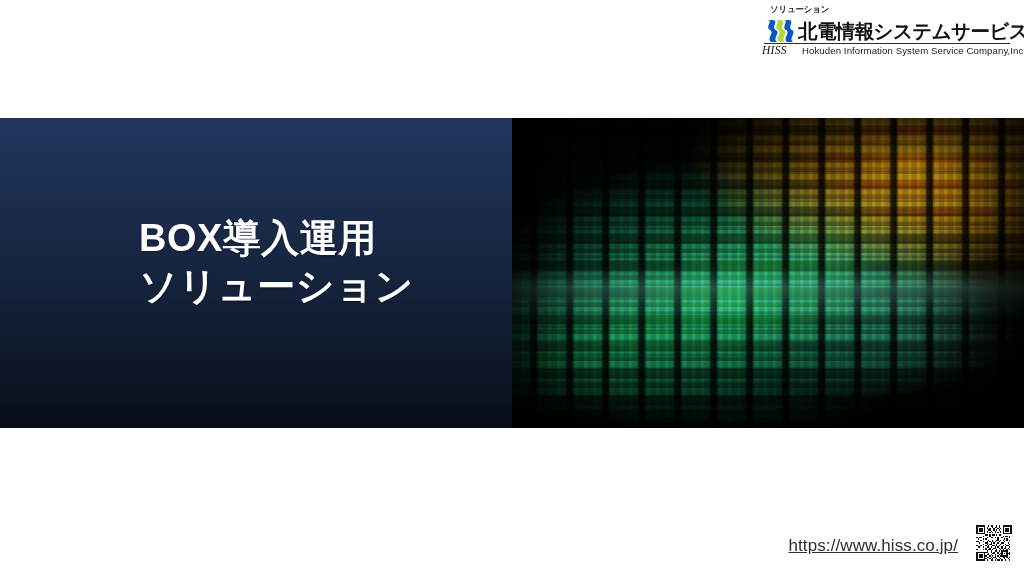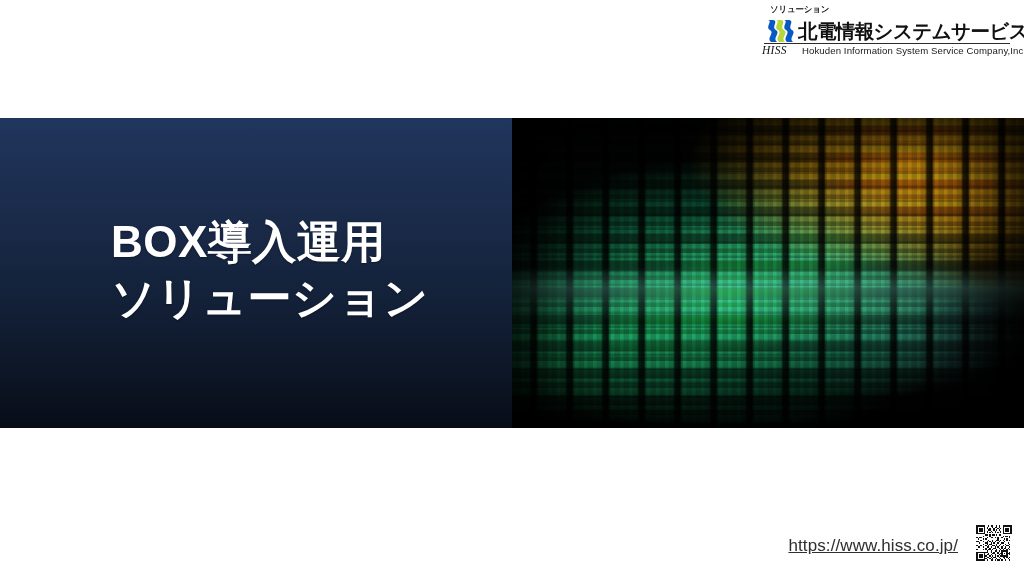--- a/index.html
+++ b/index.html
@@ -99,24 +99,24 @@
   .banner-left {
     position: absolute;
     left: 0;
     top: 0;
     width: 512px;
     height: 310px;
     background: linear-gradient(to bottom, #21365e 0%, #1b2c4c 28%, #132139 58%, #0c1524 85%, #070d18 100%);
   }
   .banner-title {
     position: absolute;
-    left: 111px;
+    left: 139px;
     top: 96px;
     color: #ffffff;
-    font-size: 44px;
+    font-size: 38px;
     font-weight: bold;
     line-height: 1.27;
     letter-spacing: 0.5px;
     white-space: pre-line;
     text-shadow: 0 1px 2px rgba(0,0,0,0.35);
   }
 
   
   .banner-right {
     position: absolute;

